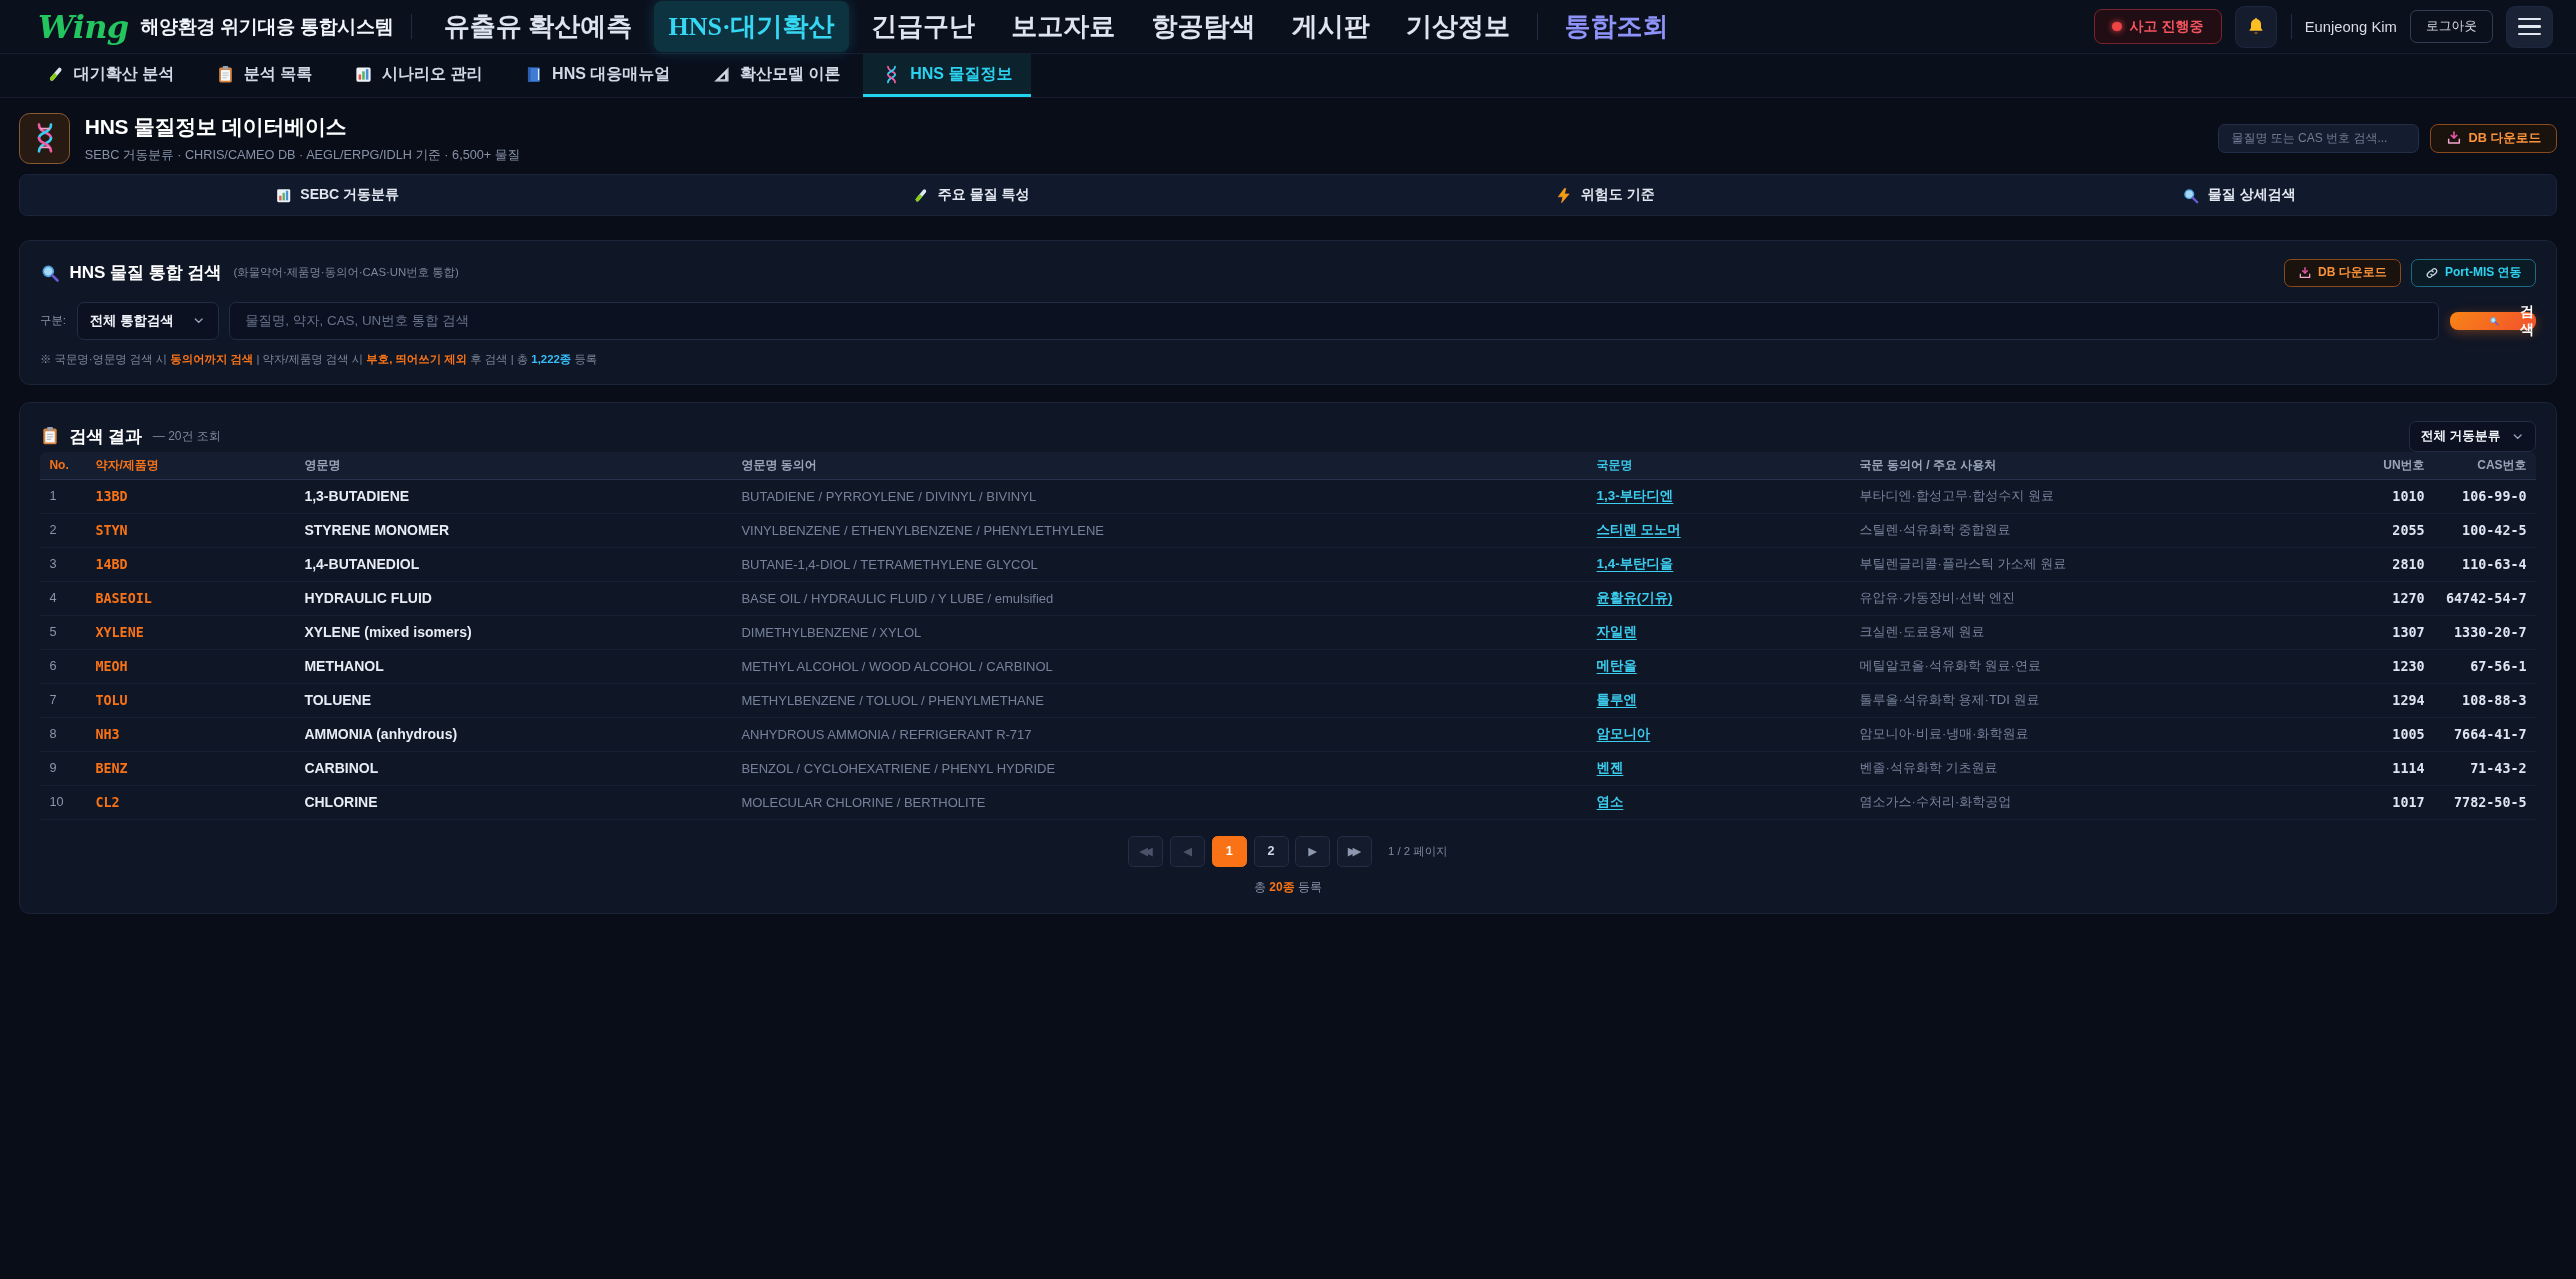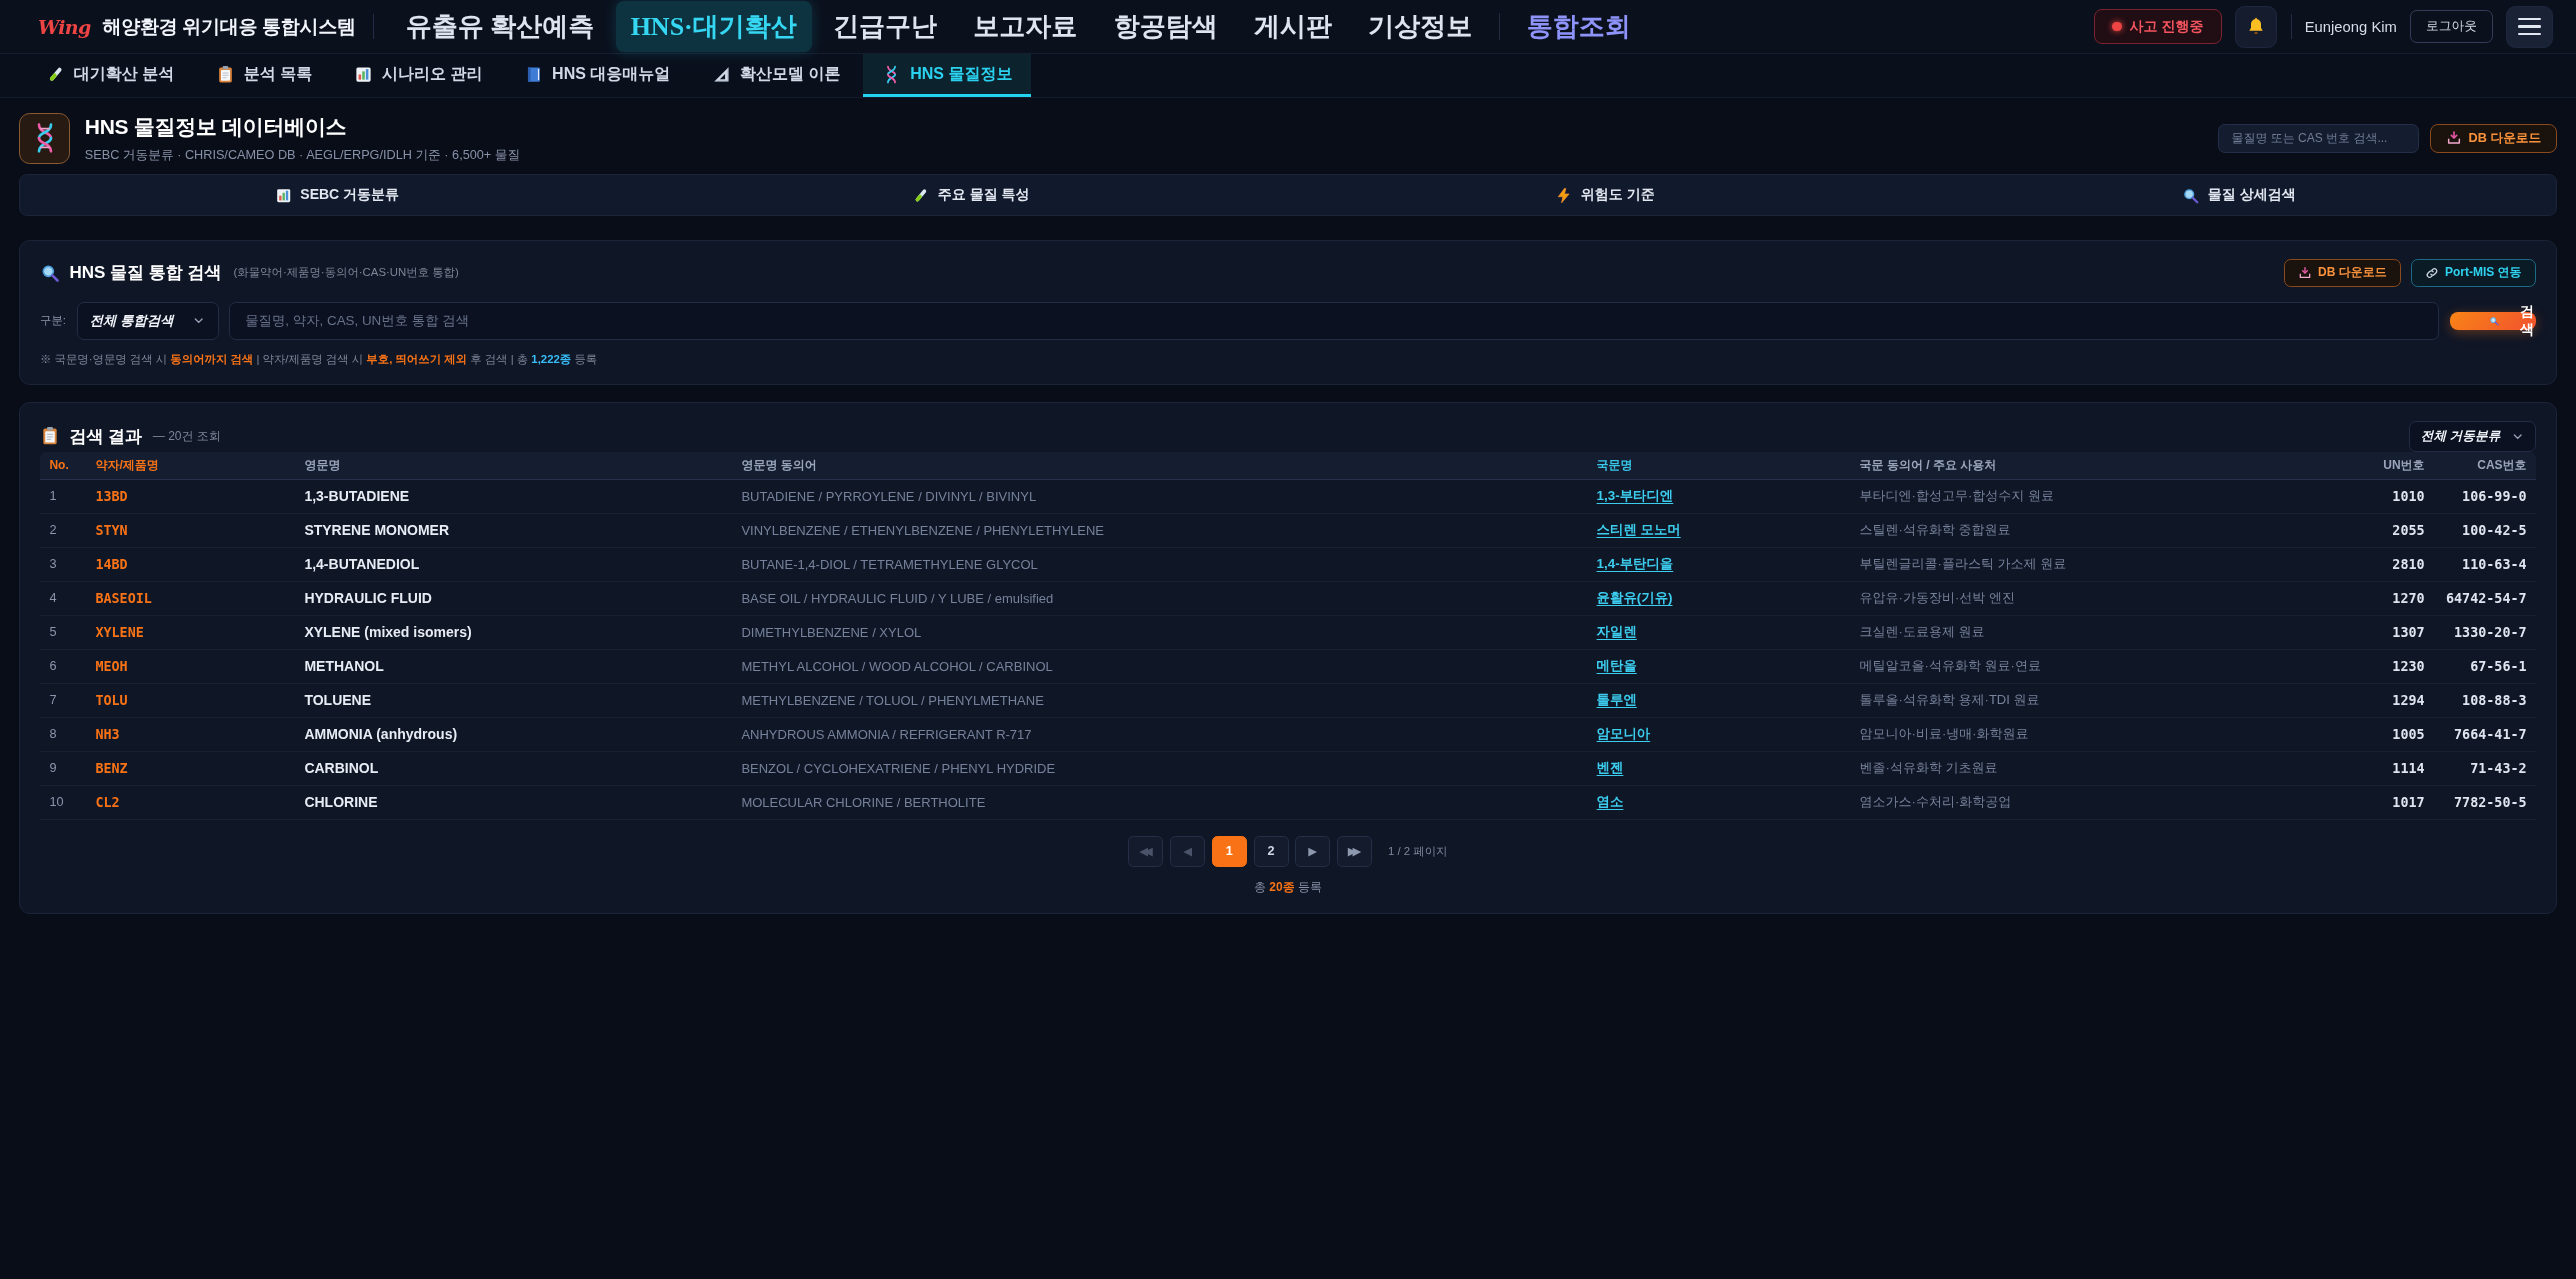--- a/index.html
+++ b/index.html
@@ -14,21 +14,21 @@
 
   
   .topnav {
     height: 54px; display: flex; align-items: center;
     background: #0b101d; border-bottom: 0.7px solid #151d30;
     padding: 0 23px 0 38px; gap: 17.4px;
   }
   .brand { display: flex; align-items: center; gap: 12px; }
   .logo {
     font-family: "DejaVu Serif", serif; font-style: italic; font-weight: 700;
-    font-size: 19px; color: #ef4444; letter-spacing: -0.7px;
+    font-size: 32px; color: #22c55e; letter-spacing: -0.7px;
   }
   .brand-title { font-size: 19px; font-weight: 800; color: #f2f5fb; letter-spacing: -0.3px; white-space: nowrap; }
   .mainmenu { display: flex; align-items: center; gap: 6.7px; }
   .nav-item {
     font-size: 26px; font-weight: 700; color: #dfe5f0; text-decoration: none;
     padding: 8px 14.8px; border-radius: 8px; white-space: nowrap; cursor: pointer; font-family: Liberation Serif, serif;
   }
   .nav-item.active { background: #0d3340; color: #36d7f2; box-shadow: 0 0 13.4px rgba(34,211,238,.18); }
   .nav-item.accent { color: #8d93f9; }
   .menu-div { width: 0.7px; height: 27px; background: #232c42; margin: 0 5.4px; }
@@ -118,21 +118,21 @@
   }
   .btn-sm svg { width: 14px; height: 14px; }
   .btn-sm.orange { border: 1.3px solid #8a4a1c; background: #1a120c; color: #fb923c; }
   .btn-sm.cyan { border: 1.3px solid #1b6b86; background: #0a1b26; color: #2fd3f0; }
 
   .sp-form { display: flex; align-items: center; gap: 10.7px; margin-top: 14.8px; }
   .field-label { font-size: 11.4px; color: #8b95a9; white-space: nowrap; }
   .select {
     display: flex; align-items: center; justify-content: space-between; gap: 9.4px;
     background: #0b1120; border: 0.7px solid #222c44; border-radius: 7px;
-    color: #f0f3f9; font-size: 13.4px; font-weight: 700; cursor: pointer; white-space: nowrap; font-style: italic;
+    color: #f0f3f9; font-size: 13.4px; font-weight: 700; cursor: pointer; white-space: nowrap;
   }
   .select svg { width: 13.4px; height: 13.4px; color: #99a3b8; flex: none; }
   .sp-select { width: 142px; height: 38px; padding: 0 12px; }
   .sp-input {
     flex: 1; height: 38px; border-radius: 6.7px; background: #0b1120;
     border: 0.7px solid #222c44; color: #e7ecf5; font-size: 13.4px; padding: 0 14.8px;
     font-family: "Liberation Sans", sans-serif;
   }
   .sp-input::placeholder { color: #66718a; }
   .btn-search {

